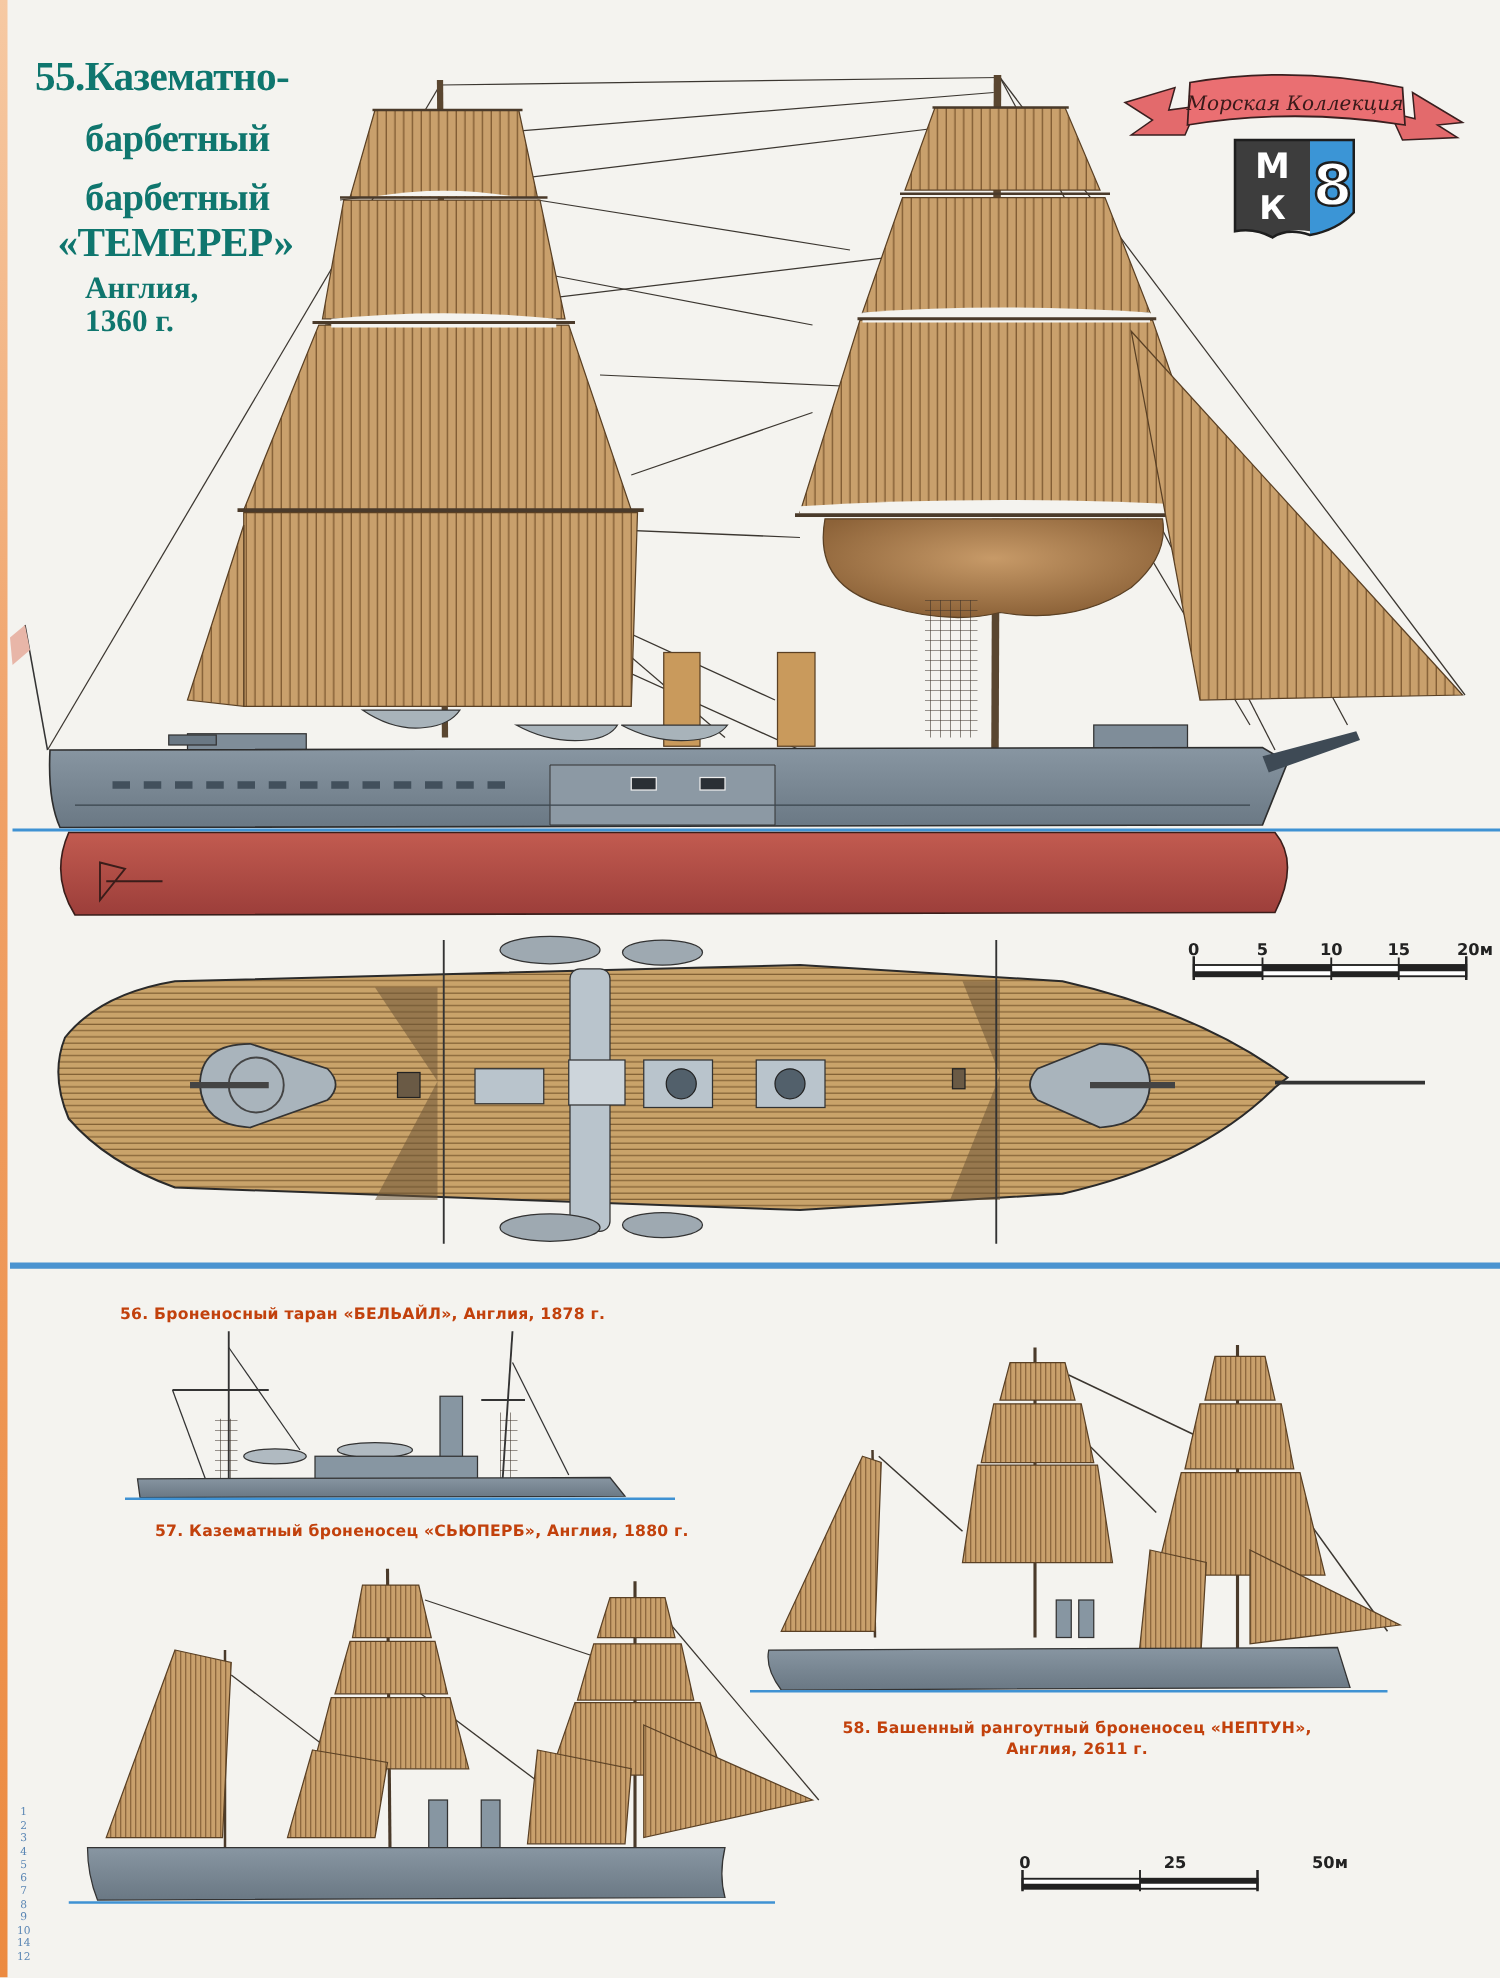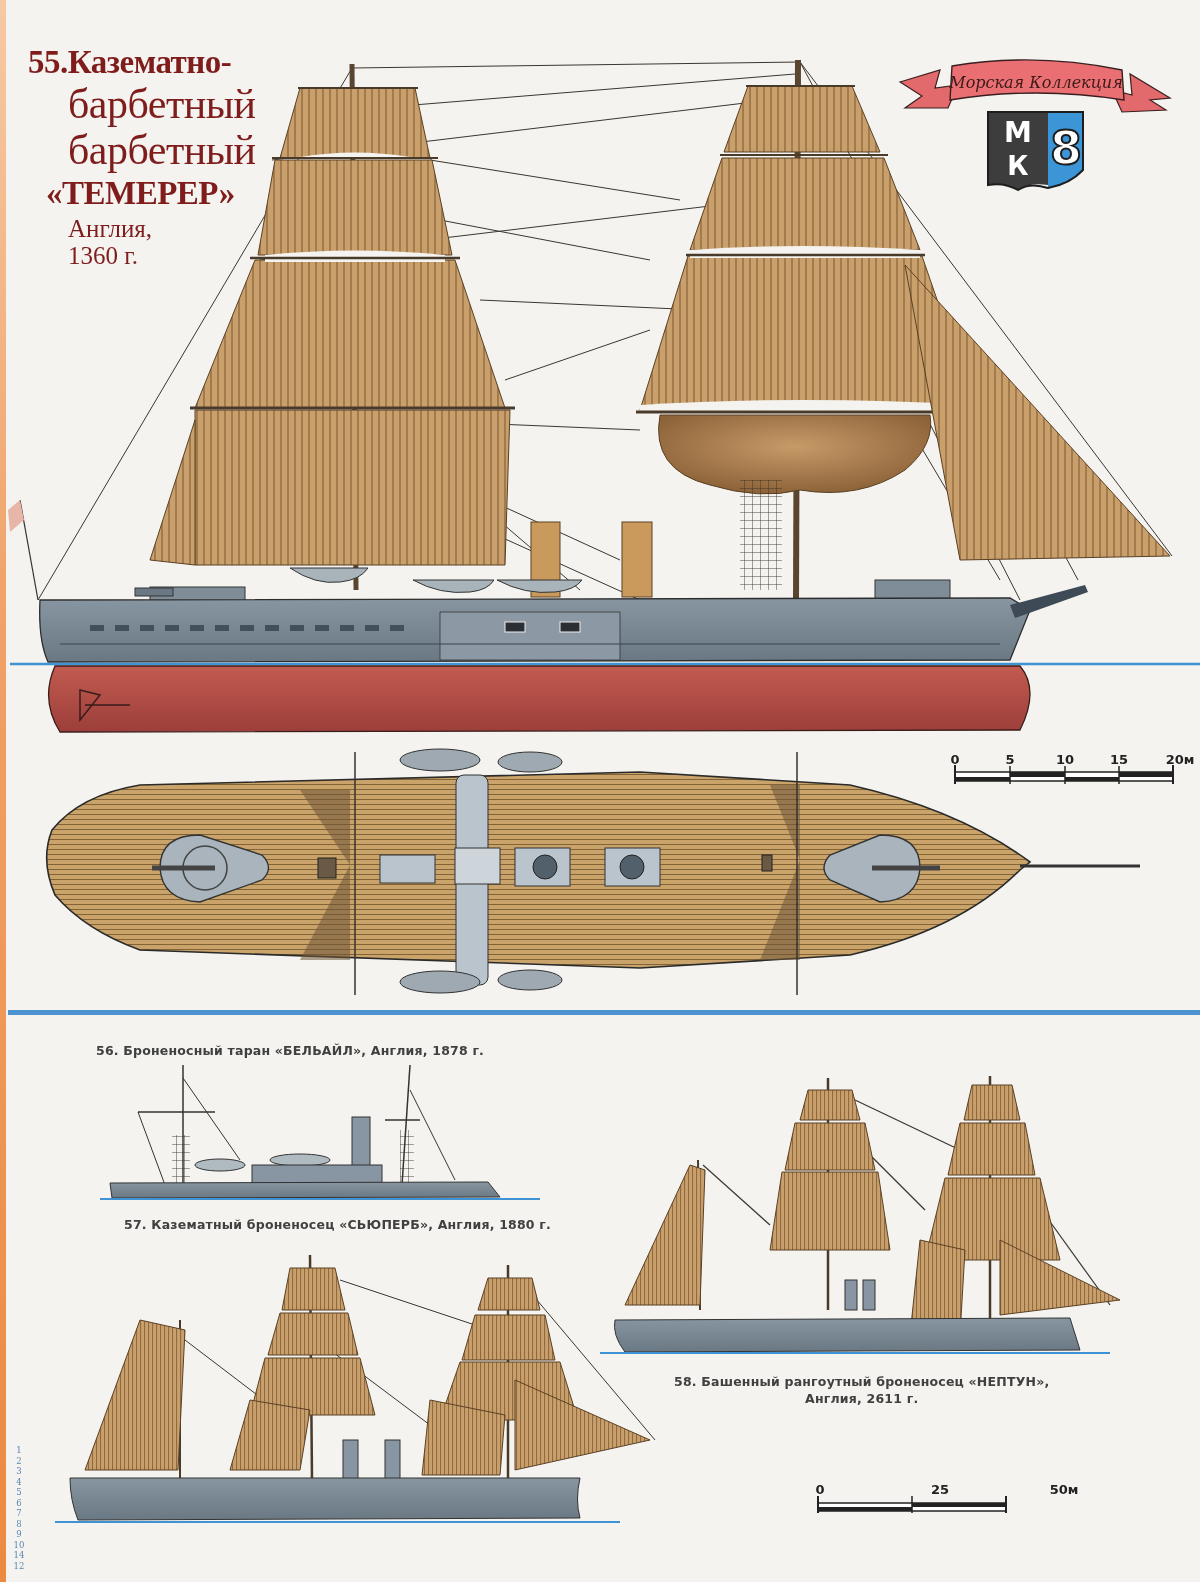--- a/index.html
+++ b/index.html
@@ -1,23 +1,23 @@
 <!DOCTYPE html>
 <html><head>
 <meta charset="utf-8">
 <style>
   html,body{margin:0;padding:0;}
   body{width:1200px;height:1582px;background:#f4f3ef;position:relative;overflow:hidden;font-family:"DejaVu Sans",sans-serif;}
   .orange-edge{position:absolute;left:0;top:0;width:6px;height:1582px;background:linear-gradient(#f6c9a3,#f0a167 40%,#ec8a40);}
-  .title{position:absolute;left:28px;top:46px;color:#7f1d1d;font-family:"Liberation Serif","DejaVu Serif",serif;line-height:1;}
+  .title{position:absolute;left:28px;top:46px;color:#0f766e;font-family:"Liberation Serif","DejaVu Serif",serif;line-height:1;}
   .title .l1{font-size:33px;font-weight:bold;letter-spacing:-0.5px;}
-  .title .l{font-size:42px;font-weight:normal;margin-left:40px;display:block;margin-top:4px;letter-spacing:-0.5px;}
+  .title .l{font-size:31px;font-weight:bold;margin-left:40px;display:block;margin-top:16px;letter-spacing:-0.5px;}
   .title .name{font-size:33px;font-weight:bold;margin-left:18px;display:block;margin-top:6px;letter-spacing:-0.5px;}
-  .title .sub{font-size:25px;font-weight:normal;margin-left:40px;display:block;margin-top:6px;}
-  .caption{position:absolute;font-family:"DejaVu Sans",sans-serif;font-weight:bold;font-size:12.5px;color:#404040;letter-spacing:0.2px;white-space:nowrap;}
+  .title .sub{font-size:25px;font-weight:bold;margin-left:40px;display:block;margin-top:6px;}
+  .caption{position:absolute;font-family:"DejaVu Sans",sans-serif;font-weight:bold;font-size:12.5px;color:#c2410c;letter-spacing:0.2px;white-space:nowrap;}
   .caption.c58{text-align:center;line-height:17px;}
   .scale-label{font-family:"DejaVu Sans",sans-serif;font-weight:bold;font-size:13px;fill:#222;}
   .divider{position:absolute;left:8px;right:0;top:1010px;height:5px;background:#4a93d0;}
   .line-nums{position:absolute;left:12px;top:1445px;width:14px;font-family:"DejaVu Serif",serif;font-size:8.5px;line-height:10.5px;color:#5a86b4;text-align:center;}
   svg{position:absolute;left:0;top:0;}
   .logo-ribbon{font-family:"DejaVu Serif",serif;font-style:italic;}
 </style>
 </head>
 <body>
 

